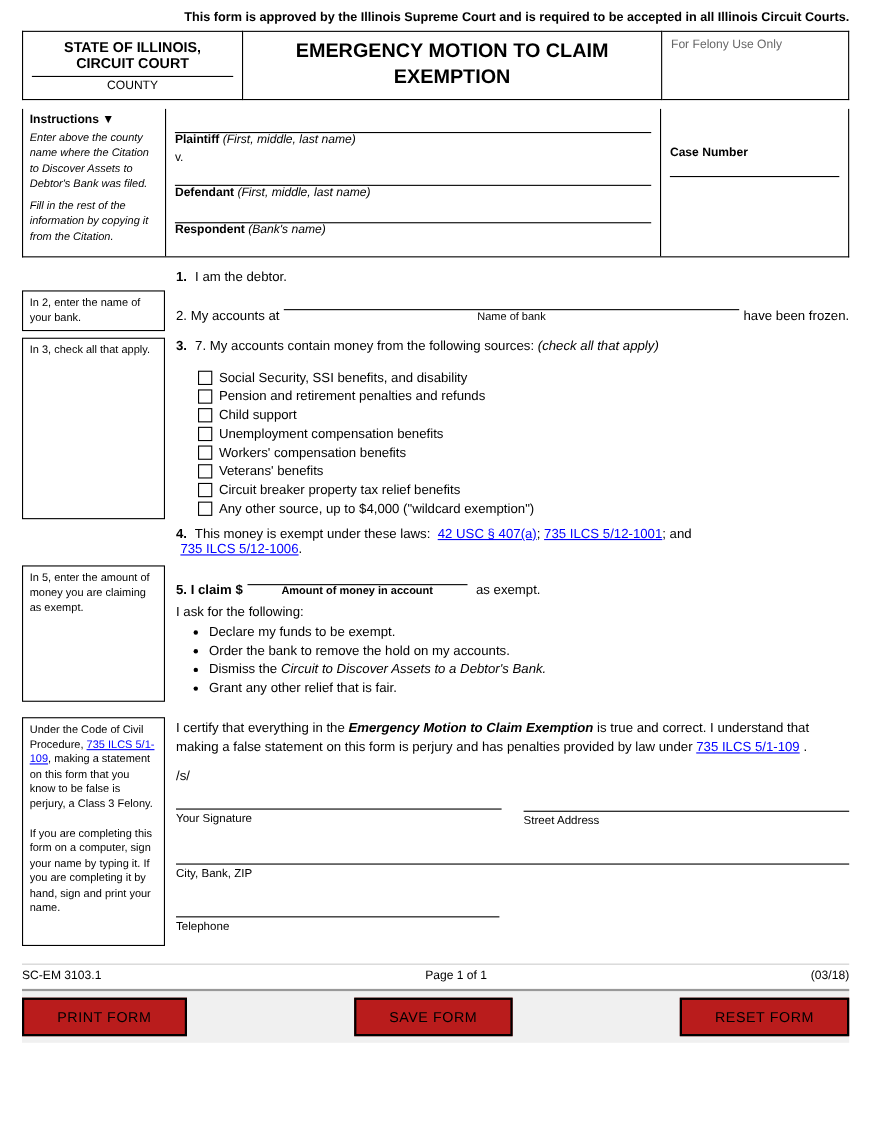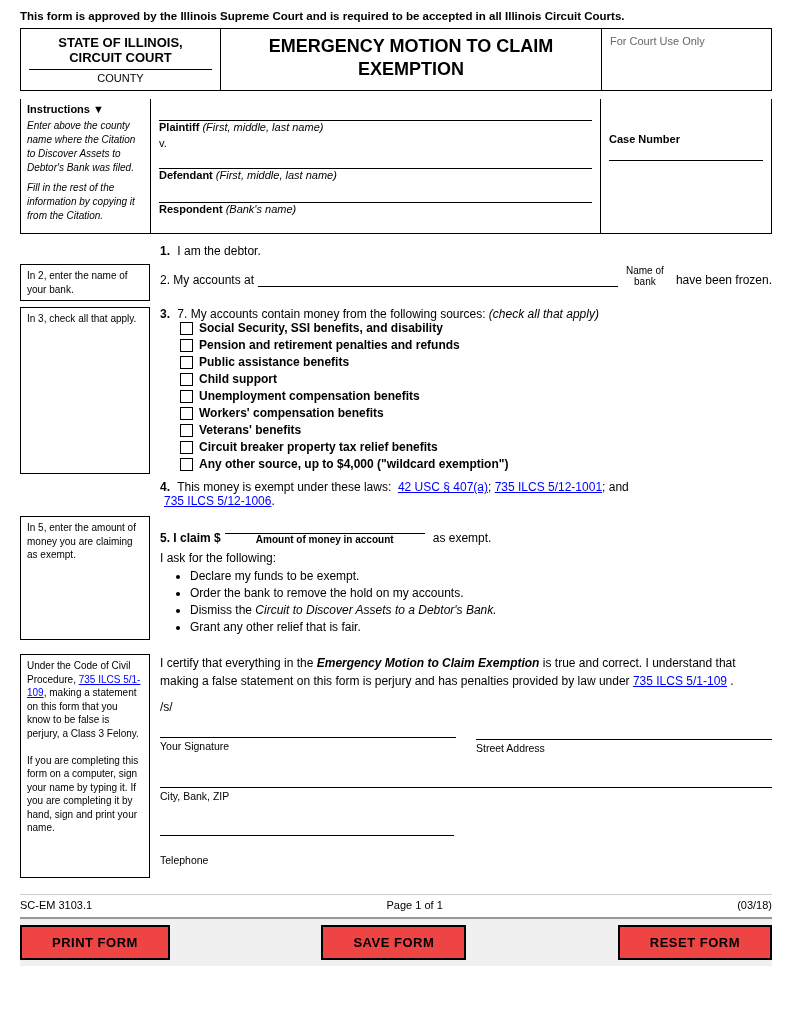--- a/index.html
+++ b/index.html
@@ -12,21 +12,21 @@
       color: #000;
     }
     .page {
       width: 792px;
       min-height: 1024px;
       padding: 10px 20px 0 20px;
       display: flex;
       flex-direction: column;
     }
     .top-notice {
-      text-align: left;
+      text-align: right;
       font-weight: bold;
       font-size: 11.5px;
       margin-bottom: 6px;
     }
     .header-table {
       width: 100%;
       border: 1px solid #000;
       border-collapse: collapse;
       margin-bottom: 8px;
     }
@@ -143,22 +143,21 @@
     }
     .bank-label {
       font-size: 10px;
       text-align: center;
       display: block;
       margin-top: 1px;
     }
     .checkbox-list {
       list-style: none;
       margin-left: 20px;
-      margin-top: 0;
-      font-weight: bold;
+      margin-top: 15px;
     }
     .checkbox-list li {
       display: flex;
       align-items: flex-start;
       gap: 6px;
       margin-bottom: 3px;
       font-size: 12px;
     }
     .checkbox {
       width: 13px;
@@ -276,25 +275,25 @@
     .btn-row {
       display: flex;
       justify-content: space-between;
       margin-top: 6px;
       padding: 6px 0;
       background: #f0f0f0;
       border-top: 2px solid #999;
     }
     .action-btn {
       font-size: 13px;
-      font-weight: bold;
+      font-weight: normal;
       padding: 8px 30px;
       border: 2px solid #000;
       cursor: pointer;
-      background: #ef4444;
+      background: #b91c1c;
       letter-spacing: 0.5px;
     }
 
     .instructions-row {
       display: flex;
       border: 1px solid #000;
       border-top: none;
       width: 100%;
     }
     .instr-left {
@@ -312,21 +311,21 @@
       padding: 4px 8px;
       border-right: 1px solid #000;
     }
     .case-col {
       width: 170px;
       padding: 4px 8px;
     }
 
     .item2-bank-wrapper {
       display: flex;
-      flex-direction: row;
+      flex-direction: column;
       flex: 1;
     }
   </style>
 </head>
 <body>
 
 <div class="page">
 
   <div class="top-notice">This form is approved by the Illinois Supreme Court and is required to be accepted in all Illinois Circuit Courts.</div>
 
@@ -340,21 +339,21 @@
           <span>COUNTY</span>
         </div>
       </td>
       <td class="form-title-cell">
         <div class="form-title">
           <div>EMERGENCY MOTION TO CLAIM</div>
           <div>EXEMPTION</div>
         </div>
       </td>
       <td class="court-use-cell">
-        <span>For Court Use Only</span>
+        <span>For Felony Use Only</span>
       </td>
     </tr>
   </tbody>
     </table>
 
   <div class="instructions-row">
     <div class="instr-left">
       <div class="instructions-header">
         <span>Instructions ▼</span>
       </div>
@@ -431,24 +430,20 @@
           <em>(check all that apply)</em>
         </div>
         <ul class="checkbox-list">
           <li>
             <span class="checkbox"></span>
             <span>Social Security, SSI benefits, and disability</span>
           </li>
           <li>
             <span class="checkbox"></span>
             <span>Pension and retirement penalties and refunds</span>
-          </li>
-          <li>
-            <span class="checkbox"></span>
-            <span>Public assistance benefits</span>
           </li>
           <li>
             <span class="checkbox"></span>
             <span>Child support</span>
           </li>
           <li>
             <span class="checkbox"></span>
             <span>Unemployment compensation benefits</span>
           </li>
           <li>
@@ -534,21 +529,21 @@
               <span class="sig-sublabel">Street Address</span>
             </div>
           </div>
           <div class="sig-row">
             <div class="sig-field">
               <span class="underline-field sig-line"></span>
               <span class="sig-sublabel">City, Bank, ZIP</span>
             </div>
           </div>
           <div class="sig-row">
-            <div class="sig-field" style="max-width:48%;gap:16px;">
+            <div class="sig-field" style="max-width:48%;">
               <span class="underline-field sig-line"></span>
               <span class="sig-sublabel">Telephone</span>
             </div>
           </div>
         </div>
       </div>
     </div>
 
   </div>
 

